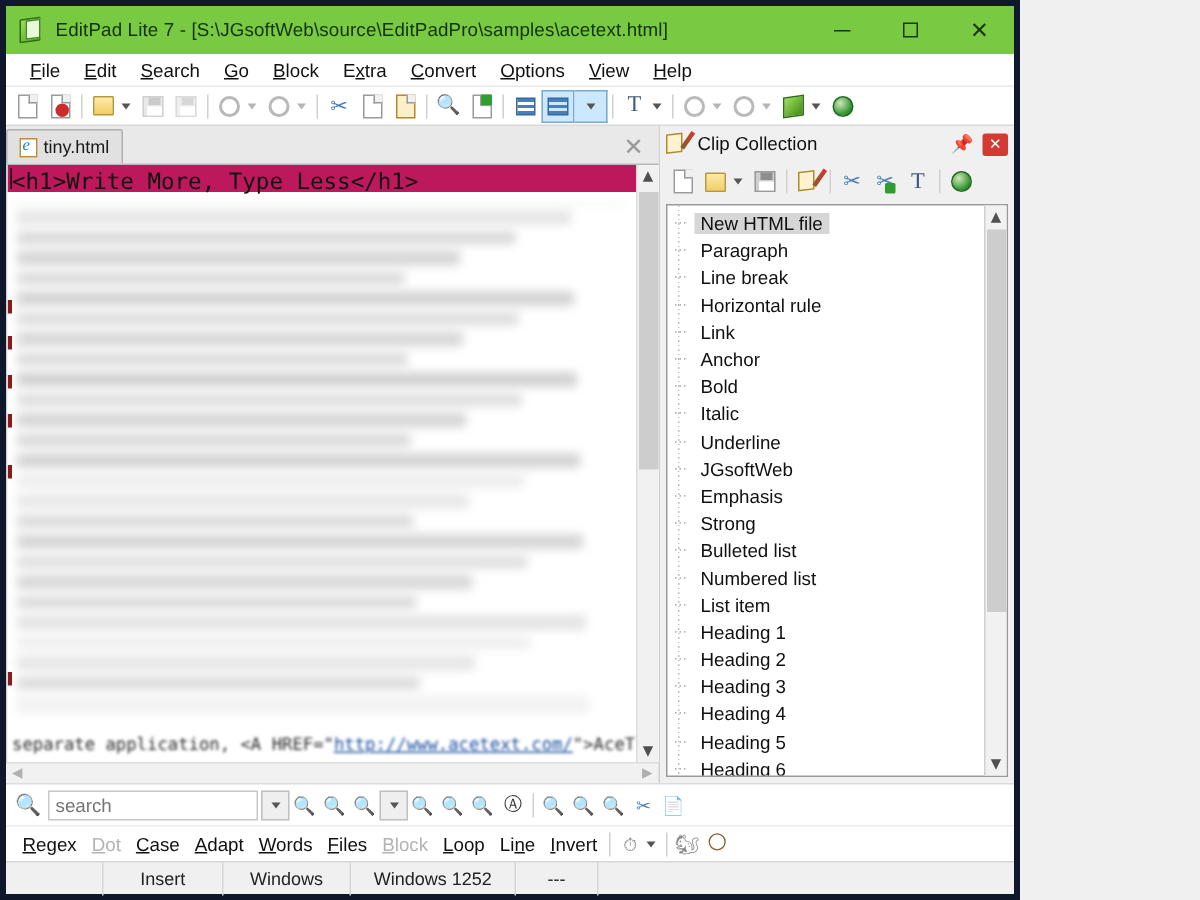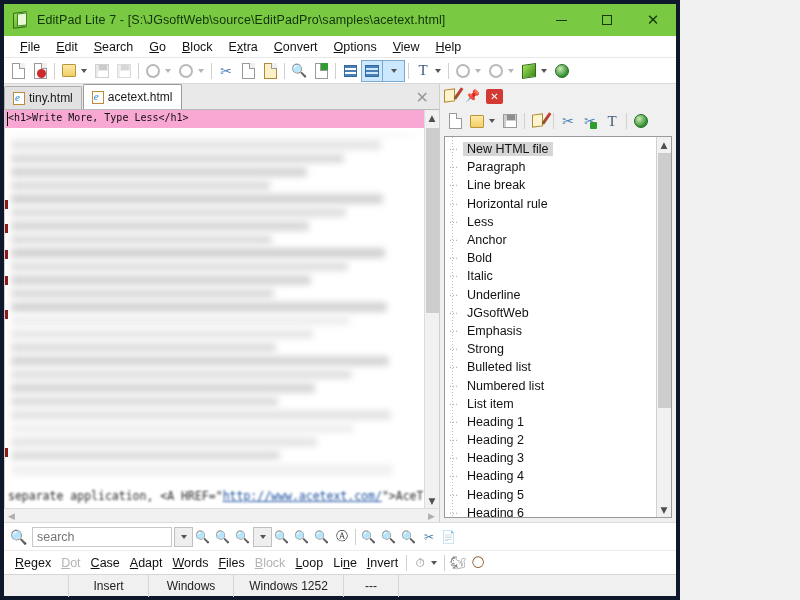--- a/index.html
+++ b/index.html
@@ -104,22 +104,22 @@
       background:#9bb;box-shadow:0 3px 0 #9bb,0 6px 0 #9bb,0 9px 0 #9bb;}
   .tabico.htm { background:#fff;border:1px solid #c08a3a; }
   .tabico.htm:before{content:"e";position:absolute;left:1px;top:-2px;font-size:11px;color:#1d7ec4;
       font-family:"Liberation Serif",serif;font-style:italic;}
   .tabclose { position:absolute; right:10px; bottom:3px; font-size:16px; color:#9a9a9a;
       font-family:"DejaVu Sans", sans-serif; line-height:1; }
 
   .edit-area { flex:1 1 auto; display:flex; min-height:0; position:relative; background:#fff;
       border-left:1px solid #cfcfcf; }
   .edit-text { flex:1 1 auto; position:relative; overflow:hidden; background:#fff; }
-  .line1 { position:absolute; left:0; top:0; right:0; height:18px; background:#f9a8d4;
-           font-family:"DejaVu Sans Mono", monospace; font-size:10px; color:#111;
+  .line1 { position:absolute; left:0; top:0; right:0; height:18px; background:#be185d;
+           font-family:"DejaVu Sans Mono", monospace; font-size:15px; color:#111;
            padding:2px 0 0 3px; white-space:nowrap; }
   .caretbar { position:absolute; left:2px; top:2px; width:1px; height:14px; background:#000; }
   .blurzone { position:absolute; left:0; top:18px; right:0; bottom:22px; overflow:hidden; }
   .blurline { position:absolute; left:6px; right:6px; border-radius:3px;
               filter: blur(3.2px); }
   .lastline { position:absolute; left:0; right:0; bottom:0; height:22px; overflow:hidden;
               filter: blur(1.15px); font-family:"DejaVu Sans Mono", monospace;
               font-size:11.5px; color:#2b2b2b; white-space:nowrap; padding-top:3px; padding-left:3px;}
   .lastline a { color:#1a4fa0; text-decoration:underline; }
   .marginmark { position:absolute; left:0; width:3px; height:9px; background:#8b1a1a; }
@@ -298,24 +298,20 @@
   </div>
 
   <div class="body-row">
 
     <div class="editor-pane">
 
       <div class="filetabs">
         <div class="ftab">
           <span class="tabico htm"></span>
           <span>tiny.html</span>
-        </div>
-        <div class="ftab active">
-          <span class="tabico htm"></span>
-          <span>acetext.html</span>
         </div>
         <div class="tabclose">✕</div>
       </div>
 
       <div class="edit-area">
         <div class="edit-text">
           <div class="line1">
             <span class="caretbar"></span>
             <span>&lt;h1&gt;Write More, Type Less&lt;/h1&gt;</span>
           </div>
@@ -371,20 +367,21 @@
         <div class="hbtn">▶</div>
       </div>
     </div>
 
     <div class="clip-pane">
       <div class="clip-head">
         <div class="ic-clip">
           <div class="pad"></div>
             <div class="pen"></div>
         </div>
+        <div class="clip-title">Clip Collection</div>
         <div class="ic-pin">📌</div>
         <div class="clip-x">✕</div>
       </div>
 
       <div class="clip-tb">
         <div class="tb">
             <div class="ic-page"></div>
           </div>
         <div class="tb">
             <div class="ic-folder"></div>
@@ -430,21 +427,21 @@
             <div class="clip-item">
               <span class="dots">⋯</span>
               <span class="lbl">Line break</span>
             </div>
             <div class="clip-item">
               <span class="dots">⋯</span>
               <span class="lbl">Horizontal rule</span>
             </div>
             <div class="clip-item">
               <span class="dots">⋯</span>
-              <span class="lbl">Less</span>
+              <span class="lbl">Link</span>
             </div>
             <div class="clip-item">
               <span class="dots">⋯</span>
               <span class="lbl">Anchor</span>
             </div>
             <div class="clip-item">
               <span class="dots">⋯</span>
               <span class="lbl">Bold</span>
             </div>
             <div class="clip-item">

